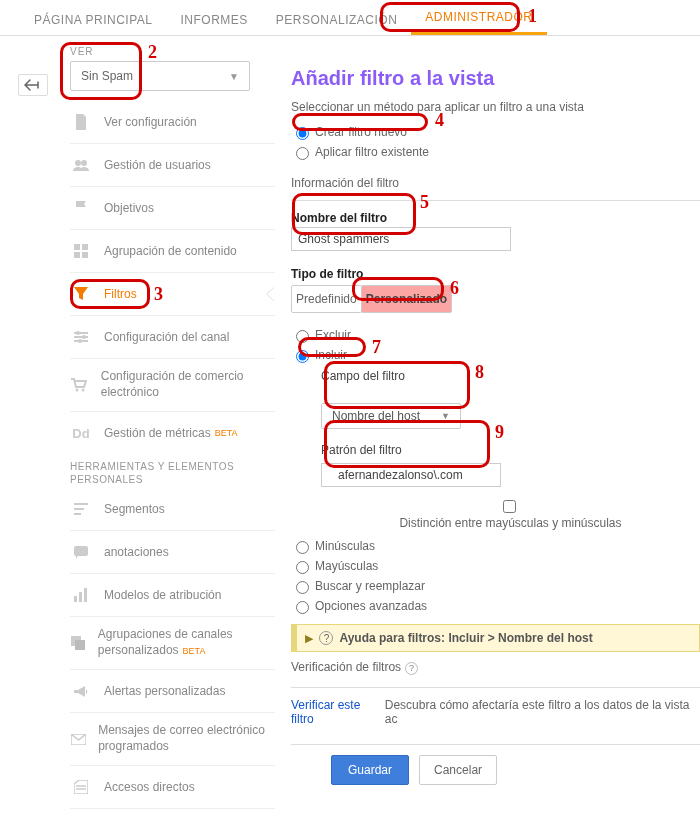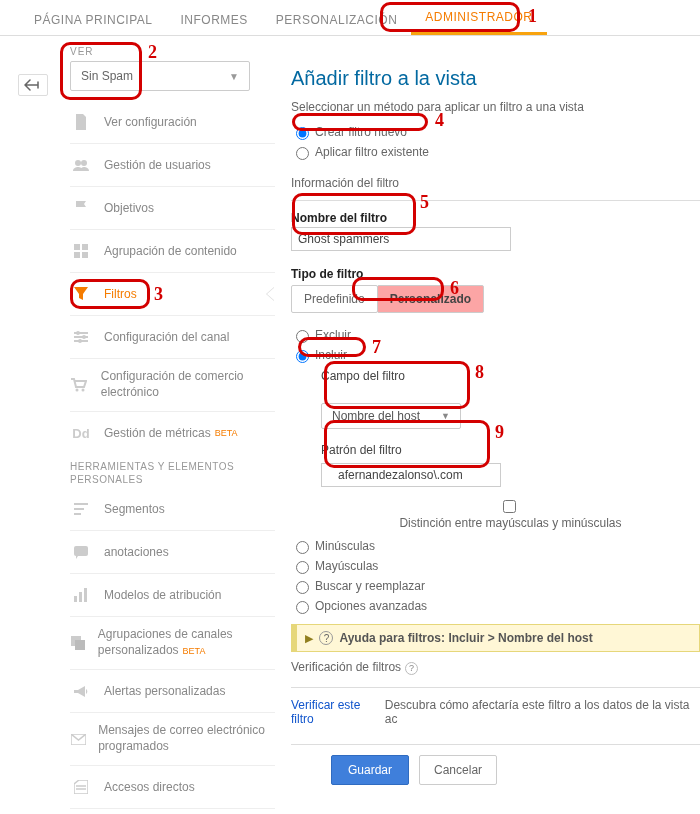--- a/index.html
+++ b/index.html
@@ -86,30 +86,30 @@
     content:""; position:absolute; right:0; top:50%; transform:translateY(-50%);
     border-top:7px solid transparent;
     border-bottom:7px solid transparent;
     border-right:8px solid #fff;
     filter: drop-shadow(-1px 0 0 #ddd);
   }
   .side-divider { height: 1px; background: #eee; margin: 4px 0 4px 0; }
   .side-heading { font-size: 10px; letter-spacing: .5px; color: #999; padding: 10px 0 6px; line-height: 1.3; }
   .beta { color: #f57c00; font-size: 9px; margin-left: 4px; }
 
-  .page-title { font-size: 20px; color: #0369a1; margin-bottom: 10px; font-weight: normal;}
+  .page-title { font-size: 20px; color: #8b5cf6; margin-bottom: 10px; font-weight: bold;}
   .section-desc { color:#666; margin-bottom: 10px; }
   .radio-row { display: flex; align-items: center; margin: 4px 0; color:#666; }
   .radio-row input { margin-right: 6px; }
   .subheading { color: #666; margin: 16px 0 6px; }
   .field-label { color:#222; font-size: 12px; margin-bottom: 2px; display:block; font-weight:bold;}
   .filter-name-input { width: 220px; height: 24px; border: 1px solid #ccc; padding: 0 6px; font-size: 12px; color:#444;}
   .btn-group { display: flex; margin-top: 4px; }
   .toggle-btn {
-    padding: 6px 12px; border: 1px solid #ccc; background: #fff; color: #666;
+    padding: 6px 4px; border: 1px solid #ccc; background: #fff; color: #666;
     font-size: 12px; cursor: pointer; border-radius: 2px;
   }
   .toggle-btn + .toggle-btn { margin-left: -1px; }
   .toggle-btn.active { background: #fca5a5; font-weight: bold; color:#444;}
   .indented-block { margin-left: 30px; margin-top:6px; }
   .dropdown {
     width: 140px; height: 26px; border: 1px solid #ccc;
     display: flex; align-items: center; justify-content: space-between;
     padding: 0 10px; color:#555; font-size: 12px; margin-top: 20px;
     cursor: pointer; border-radius: 2px;

